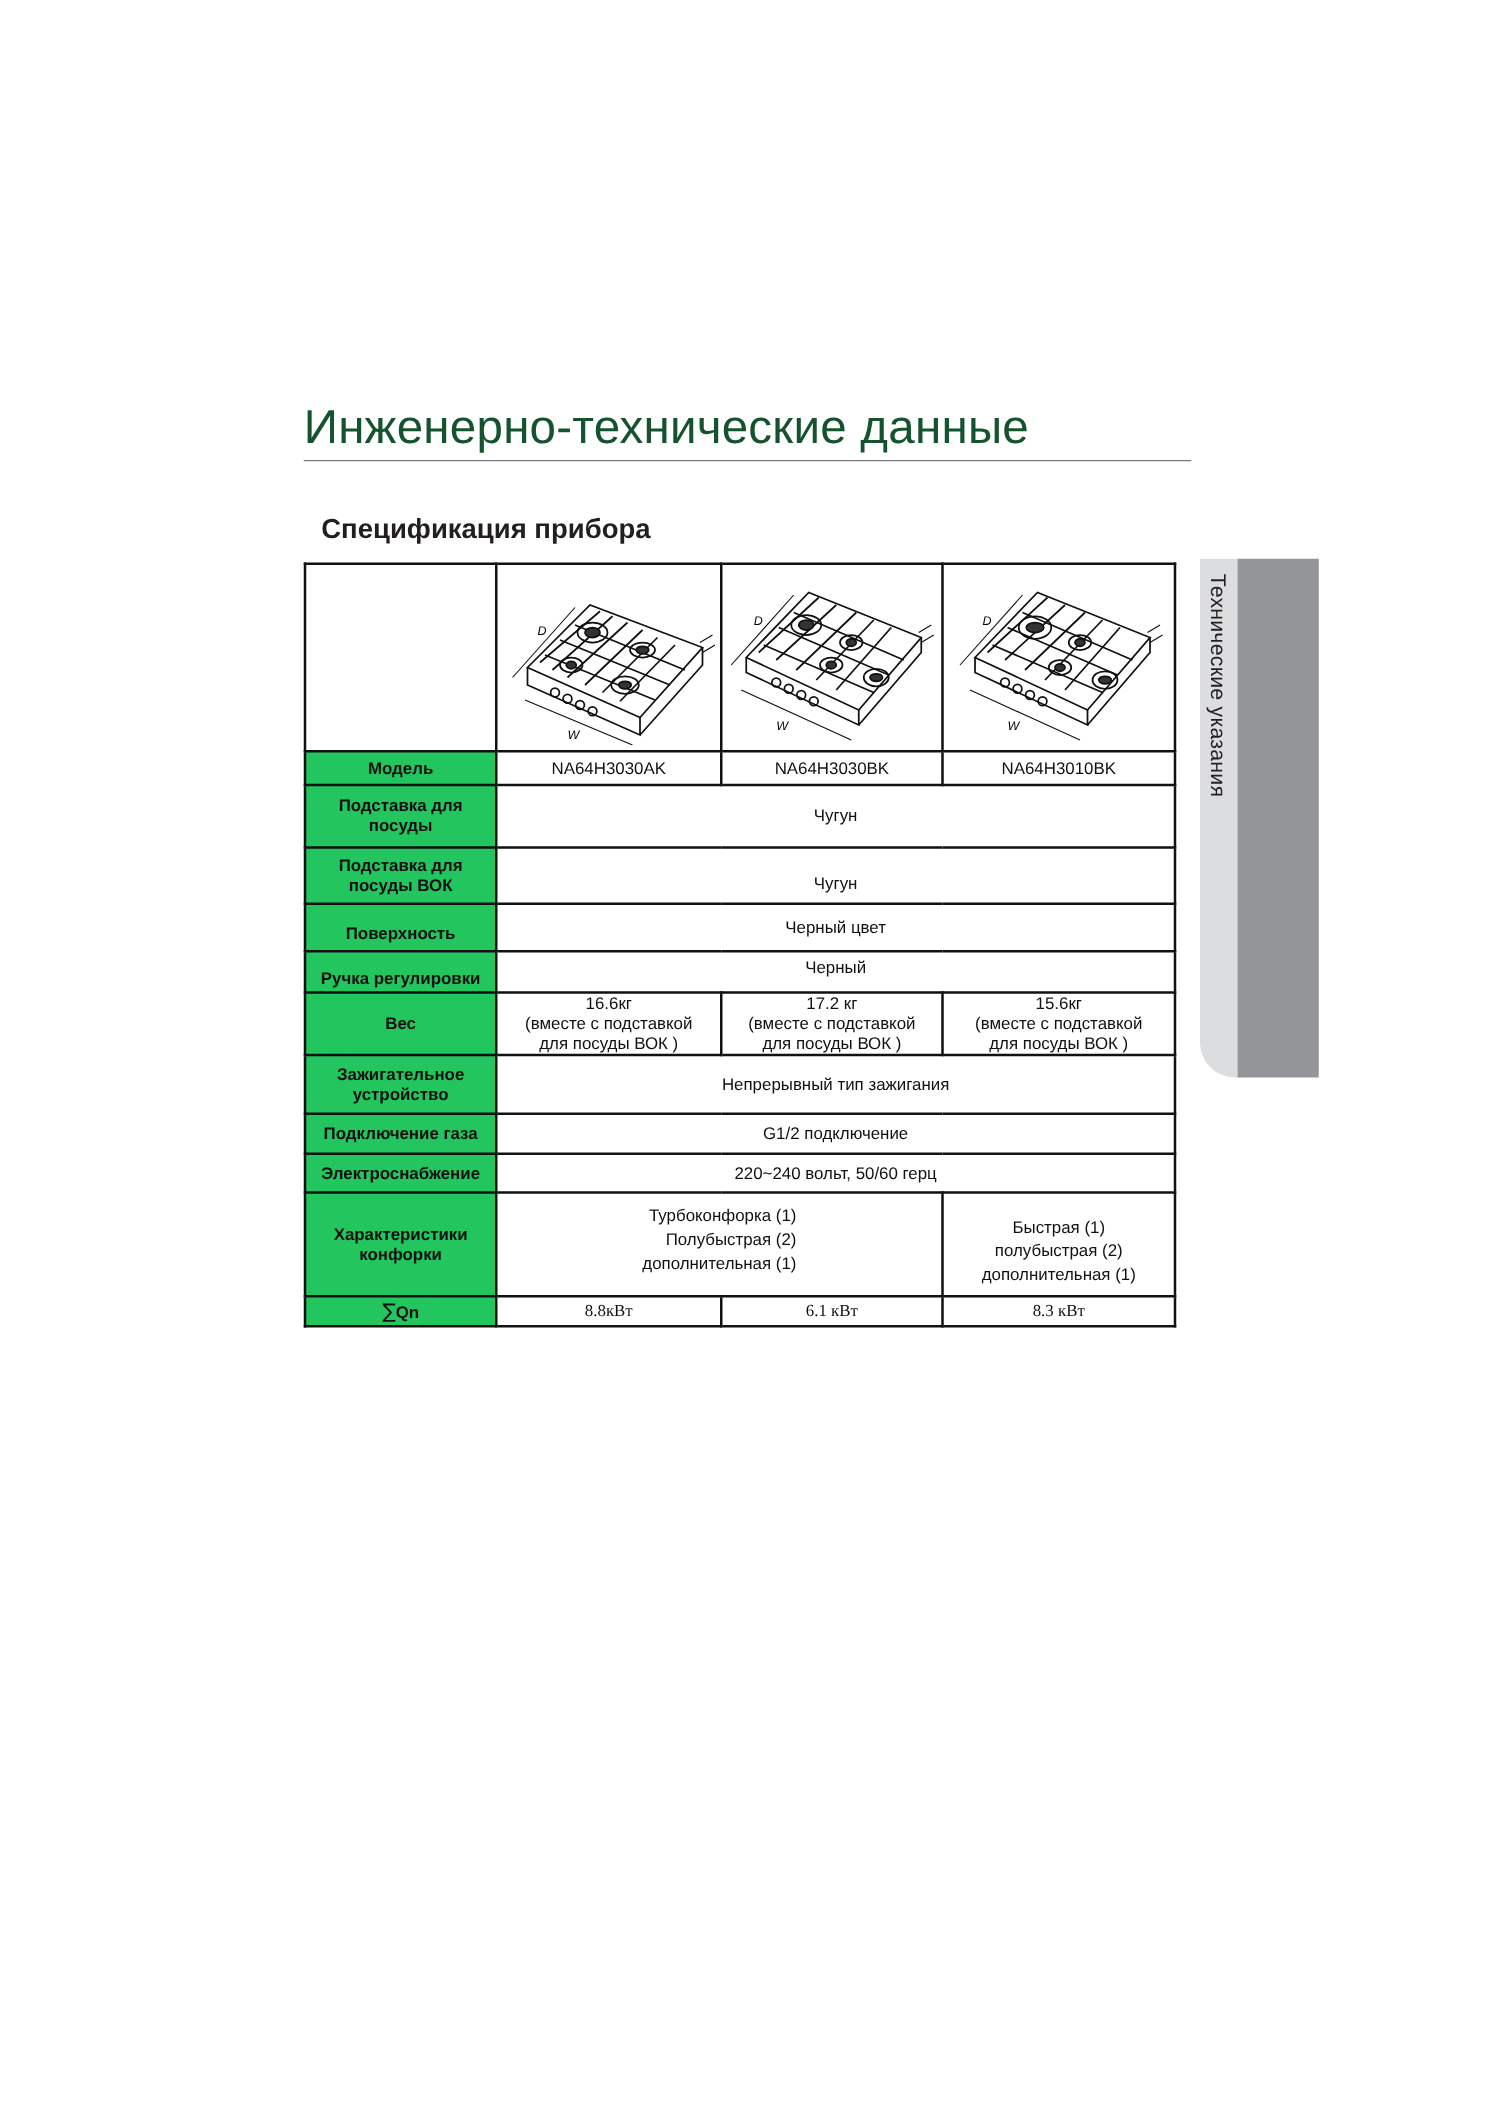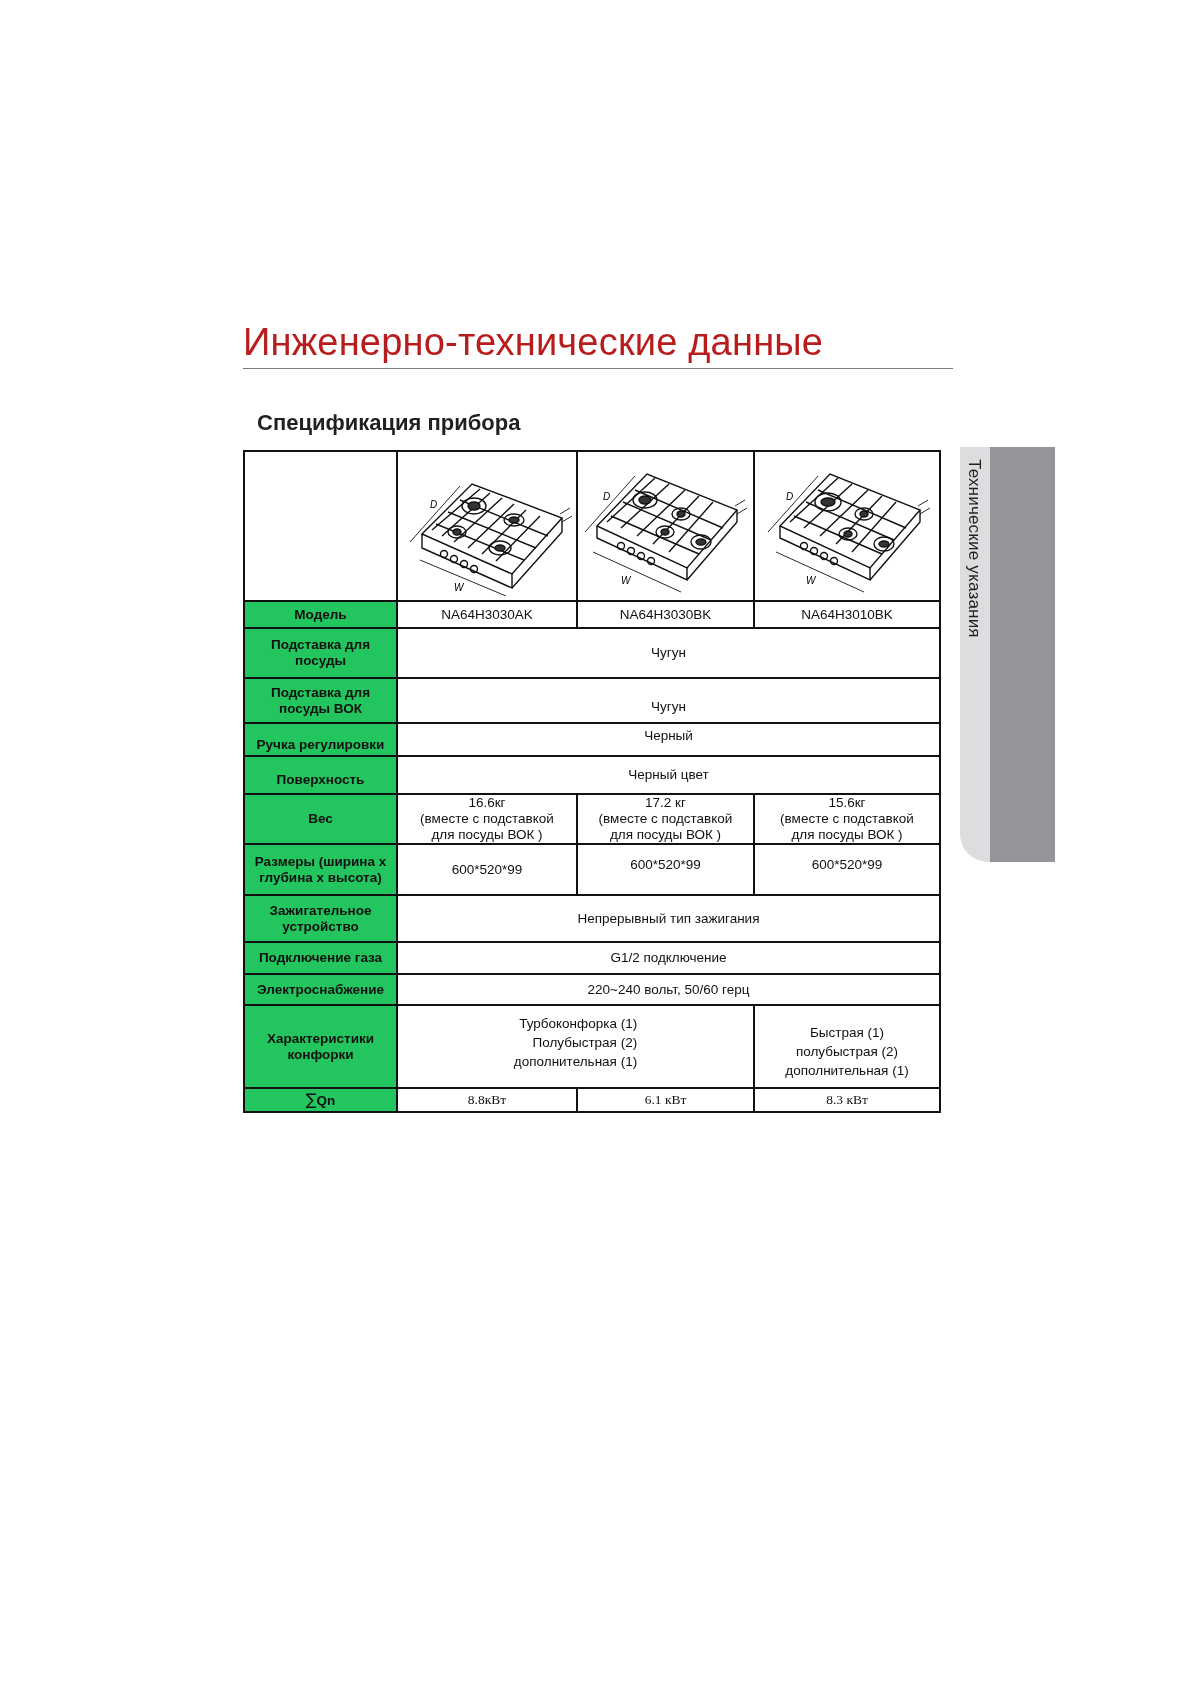--- a/index.html
+++ b/index.html
@@ -1,20 +1,20 @@
 <!DOCTYPE html>
 <html><head>
 <meta charset="utf-8">
 <style>
   html, body { margin:0; padding:0; background:#ffffff; }
   body { width:1190px; height:1684px; position:relative; overflow:hidden;
          font-family:"Liberation Sans", sans-serif; color:#231f20; }
 
   .title { position:absolute; left:243px; top:318px; font-size:38px; font-weight:normal;
-           letter-spacing:0.2px; color:#b91c1c; margin:0; line-height:48px; }
+           letter-spacing:0.2px; color:#14532d; margin:0; line-height:48px; }
   .title-rule { position:absolute; left:243px; top:368px; width:710px; height:0;
                 border-top:1.5px solid #7a7a7a; }
   .subtitle { position:absolute; left:243px; top:394px; font-size:22px; font-weight:bold;
               margin:14px; line-height:30px; }
 
   
   .side-tab { position:absolute; left:960px; top:447px; width:95px; height:415px; }
   .side-tab .light { position:absolute; left:0; top:0; width:30px; height:415px;
                      background:#dcdddf; border-bottom-left-radius:28px; }
   .side-tab .dark { position:absolute; left:30px; top:0; width:65px; height:415px; background:#939598; }
@@ -161,28 +161,28 @@
   </tr>
 
   <tr style="height:45px">
     <td class="hdr">
       <span>Подставка для</span><br>
       <span>посуды ВОК</span>
     </td>
     <td colspan="3" style="padding-top:12px">Чугун</td>
   </tr>
 
+  <tr style="height:38px">
+    <td class="hdr" style="padding-top:10px">Поверхность</td>
+    <td colspan="3">Черный цвет</td>
+  </tr>
+
   <tr style="height:33px">
     <td class="hdr" style="padding-top:10px">Ручка регулировки</td>
     <td colspan="3" style="padding-bottom:8px">Черный</td>
-  </tr>
-
-  <tr style="height:38px">
-    <td class="hdr" style="padding-top:10px">Поверхность</td>
-    <td colspan="3">Черный цвет</td>
   </tr>
 
   <tr style="height:49px">
     <td class="hdr">Вес</td>
     <td>
       <span>16.6кг</span><br>
       <span>(вместе с подставкой</span><br>
       <span>для посуды ВОК )</span>
     </td>
     <td>
@@ -190,29 +190,20 @@
       <span>(вместе с подставкой</span><br>
       <span>для посуды ВОК )</span>
     </td>
     <td>
       <span>15.6кг</span><br>
       <span>(вместе с подставкой</span><br>
       <span>для посуды ВОК )</span>
     </td>
   </tr>
 
-  <tr style="height:51px">
-    <td class="hdr">
-      <span>Размеры (ширина х</span><br>
-      <span>глубина х высота)</span>
-    </td>
-    <td>600*520*99</td>
-    <td style="padding-bottom:10px">600*520*99</td>
-    <td style="padding-bottom:10px">600*520*99</td>
-  </tr>
 
   <tr style="height:47px">
     <td class="hdr">
       <span>Зажигательное</span><br>
       <span>устройство</span>
     </td>
     <td colspan="3">Непрерывный тип зажигания</td>
   </tr>
 
   <tr style="height:32px">

